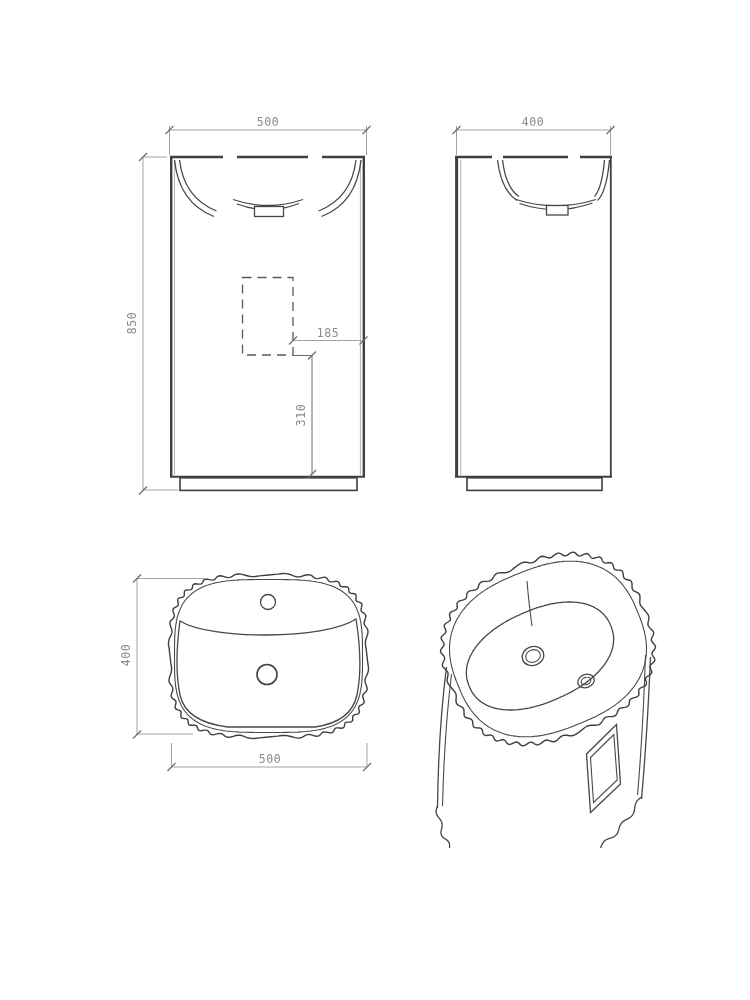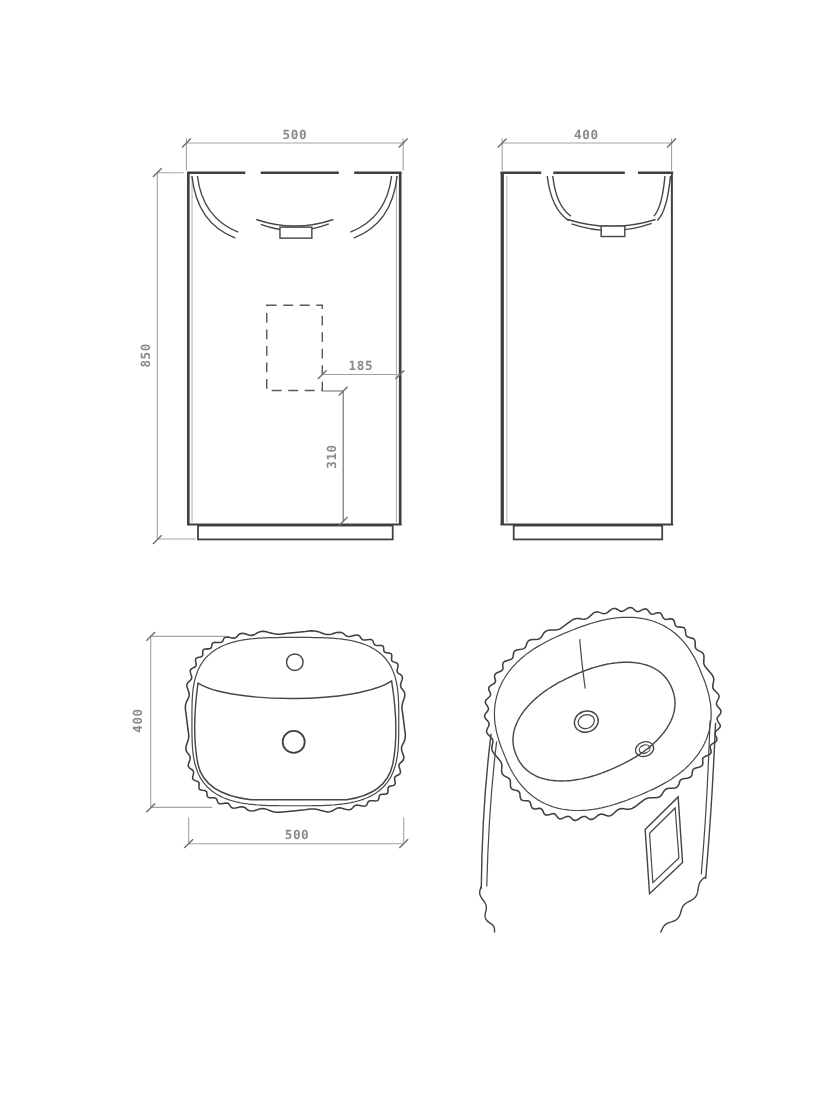--- a/index.html
+++ b/index.html
@@ -1,16 +1,16 @@
 <!DOCTYPE html>
 <html><head>
 <meta charset="utf-8">
 <style>
   html,body{margin:0;padding:0;background:#ffffff;}
-  .canvas{position:relative;width:750px;height:848px;background:#ffffff;overflow:hidden;font-weight:bold;}
+  .canvas{position:relative;width:750px;height:848px;background:#ffffff;overflow:hidden;}
   svg{display:block;}
   .obj   {stroke:#3f3f3f;fill:none;}
   .obj-thick{stroke:#3f3f3f;stroke-width:2.4;fill:none;}
   .obj-med{stroke:#474747;stroke-width:1.3;fill:none;}
   .obj-thin{stroke:#4a4a4a;stroke-width:1.1;fill:none;}
   .shadow{stroke:#b5b5b5;stroke-width:1;fill:none;}
   .dim   {stroke:#a3a3a3;stroke-width:1;fill:none;}
   .tick  {stroke:#6f6f6f;stroke-width:1.3;fill:none;}
   .dashed{stroke:#5a5a5a;stroke-width:1.3;fill:none;stroke-dasharray:9 6;}
   .step  {stroke:#6a6a6a;stroke-width:1;fill:none;}

